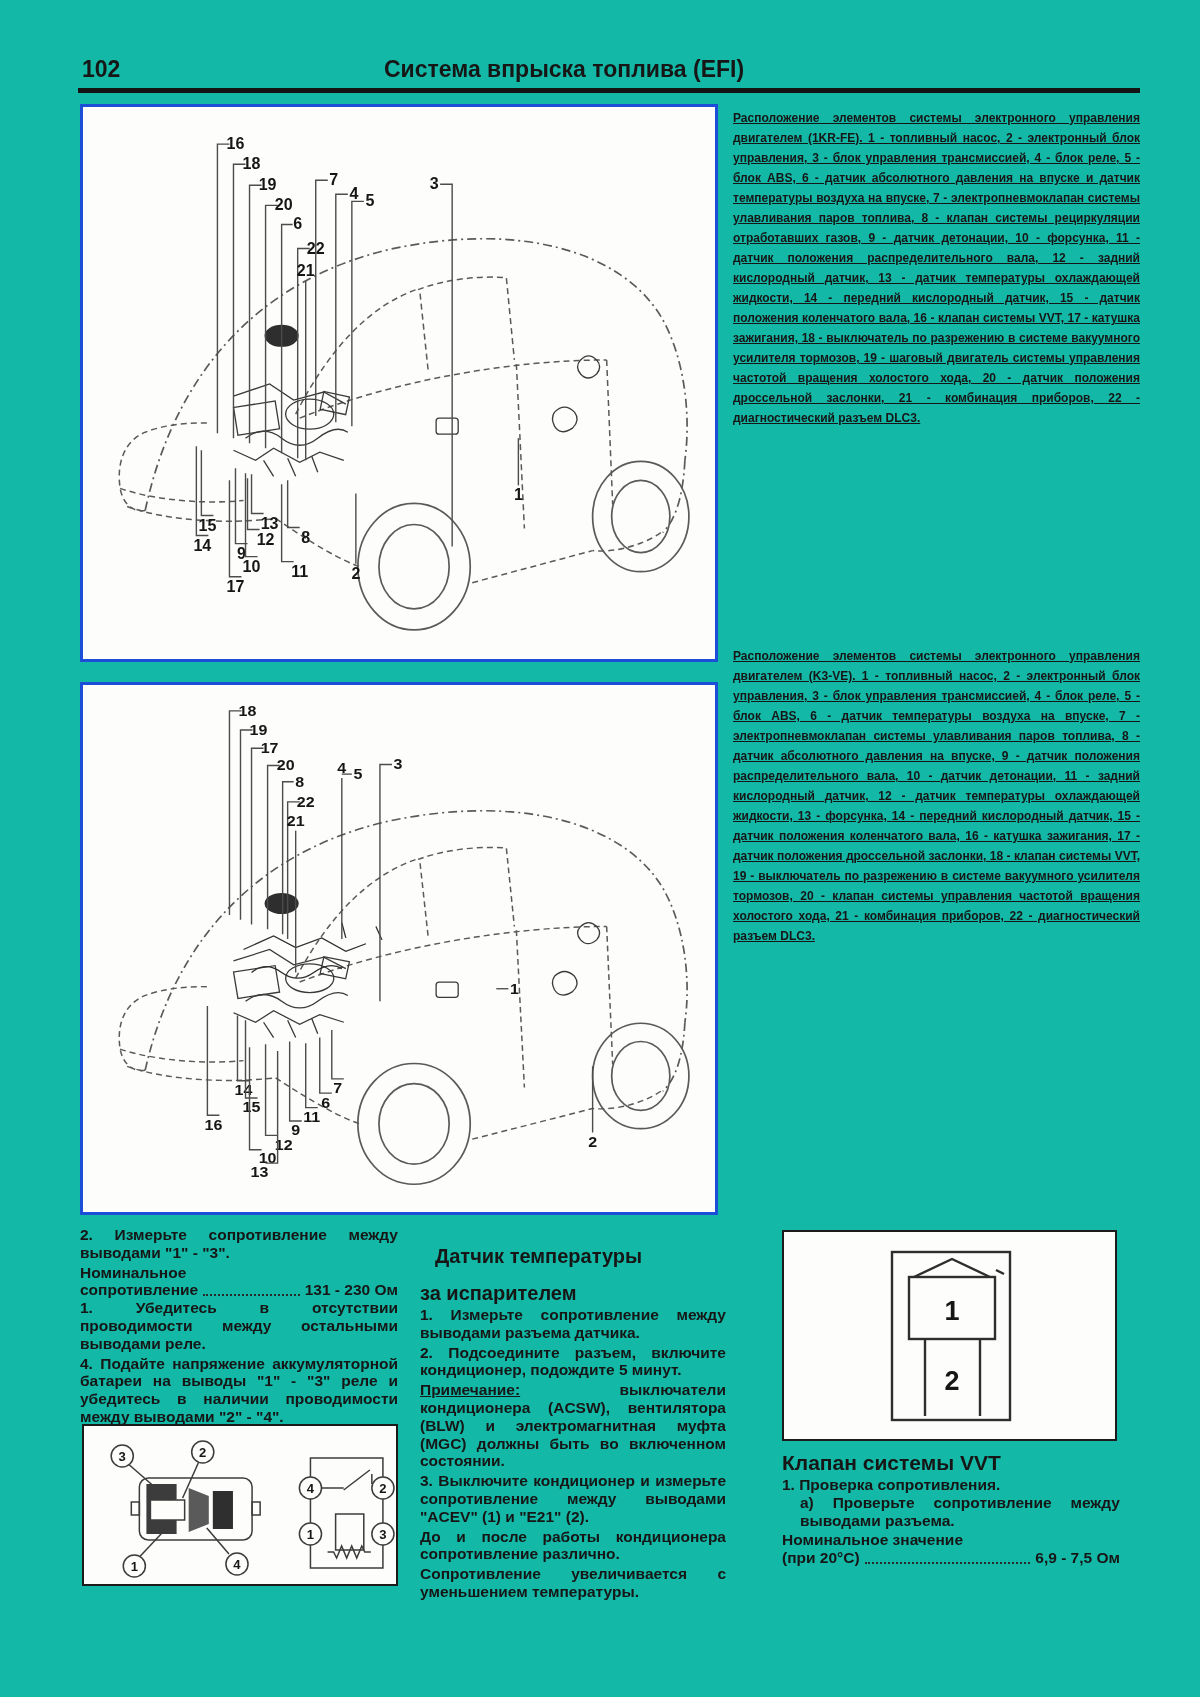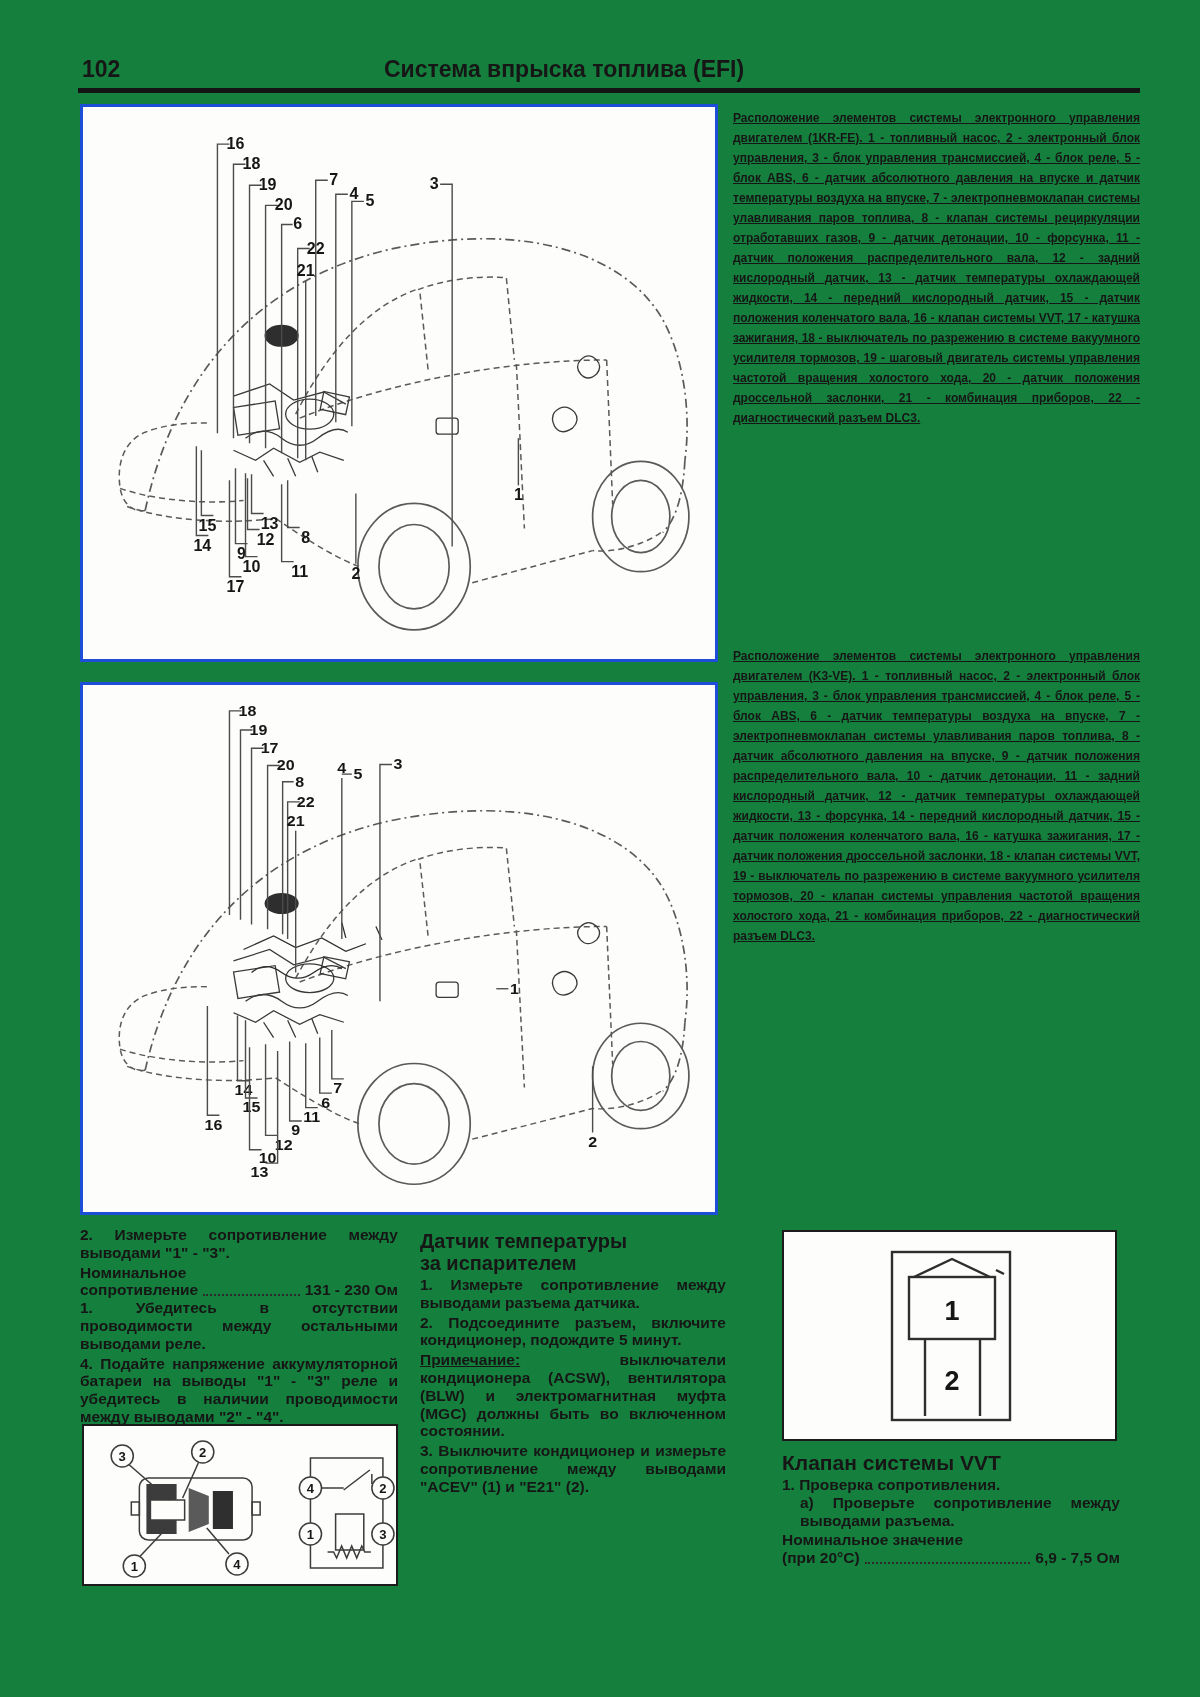--- a/index.html
+++ b/index.html
@@ -1,18 +1,18 @@
 <!DOCTYPE html>
 <html><head>
 <meta charset="utf-8">
 <style>
   html,body{margin:0;padding:0;background:#e8e8e6;}
   .page{
     position:relative;width:1200px;height:1697px;margin:0 auto;
-    background:#15803d;color:#161616;
+    background:#14b8a6;color:#161616;
     font-family:"Liberation Sans","DejaVu Sans",sans-serif;
     overflow:hidden;
   }
   
   .pageno{position:absolute;left:82px;top:56px;font-size:23px;font-weight:700;}
   .ptitle{position:absolute;left:0;right:72px;top:56px;text-align:center;font-size:23px;font-weight:700;}
   .hrule{position:absolute;left:78px;top:88px;width:1062px;height:5px;background:#141414;}
   
   .figbox{position:absolute;border:3px solid #1d4ed8;background:#fdfdfb;}
   .fig1{left:80px;top:104px;width:632px;height:552px;}
@@ -255,26 +255,28 @@
         <circle cx="297" cy="108" r="11" fill="#fdfdfb"></circle>
       </g>
       <text class="figtext" font-size="13" x="225" y="67">4</text>
       <text class="figtext" font-size="13" x="297" y="67">2</text>
       <text class="figtext" font-size="13" x="225" y="113">1</text>
       <text class="figtext" font-size="13" x="297" y="113">3</text>
     </svg>
   </div>
 
   <div class="bcol col-mid">
-    <p class="subhead" style="margin:0">Датчик температуры</p>
+    <p class="subhead" style="margin:15px">Датчик температуры</p>
     <p class="subhead">за испарителем</p>
     <p>1. Измерьте сопротивление между выводами разъема датчика.</p>
     <p>2. Подсоедините разъем, включите кондиционер, подождите 5 минут.</p>
     <p class="ital"><span class="note-label">Примечание:</span><span> выключатели кондиционера (ACSW), вентилятора (BLW) и электромагнитная муфта (MGC) должны быть во включенном состоянии.</span></p>
     <p>3. Выключите кондиционер и измерьте сопротивление между выводами "ACEV" (1) и "E21" (2).</p>
+    <p class="ital">До и после работы кондиционера сопротивление различно.</p>
+    <p class="ital">Сопротивление увеличивается с уменьшением температуры.</p>
   </div>
 
   <div class="smallbox vvt-fig">
     <svg viewBox="0 0 331 207" preserveAspectRatio="none">
       <g stroke="#2e2e2e" stroke-width="2.4" fill="none">
         <rect x="108" y="20" width="118" height="168"></rect>
         <rect x="125" y="45" width="86" height="62"></rect>
         <polyline points="130,45 168,27 206,45"></polyline>
         <line x1="212" y1="38" x2="220" y2="42"></line>
         <line x1="141" y1="107" x2="141" y2="184"></line>

